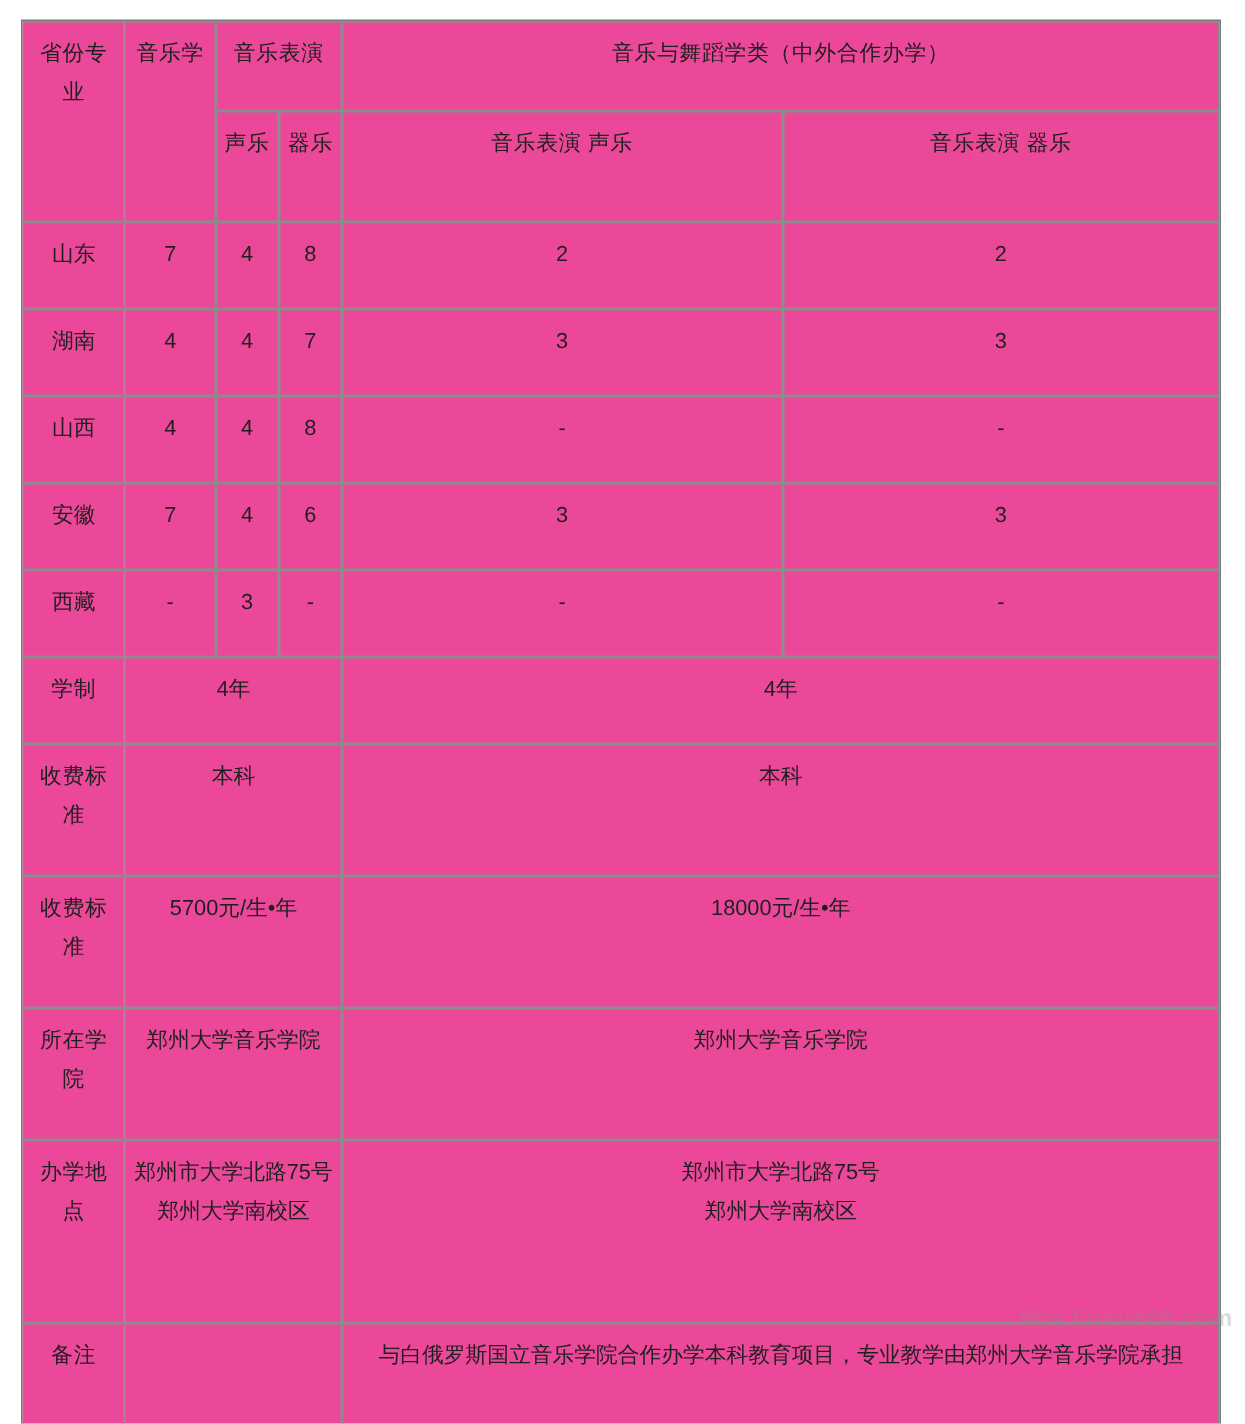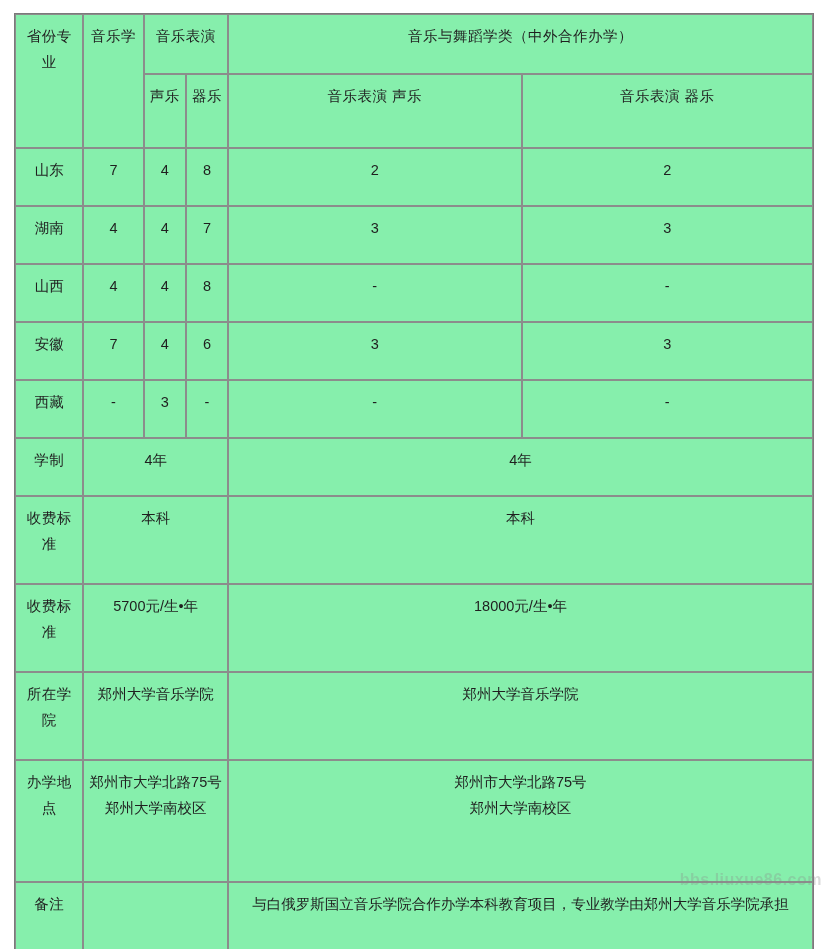--- a/index.html
+++ b/index.html
@@ -40,21 +40,21 @@
   }
 
   table.admissions td {
     border: 1px solid #8c8c8c;
     padding: 8px 4px 8px 4px;
     font-size: 14.5px;
     line-height: 26px;
     text-align: center;
     vertical-align: top;
     color: #1f1f1f;
-    background: #86efac;
+    background: #ec4899;
     word-break: break-all;
   }
 
   
   .c-prov   { width: 68px; }
   .c-mus    { width: 60px; }
   .c-voc    { width: 42px; }
   .c-ins    { width: 42px; }
   .c-coopA  { width: 292px; }
   .c-coopB  { width: 290px; }

